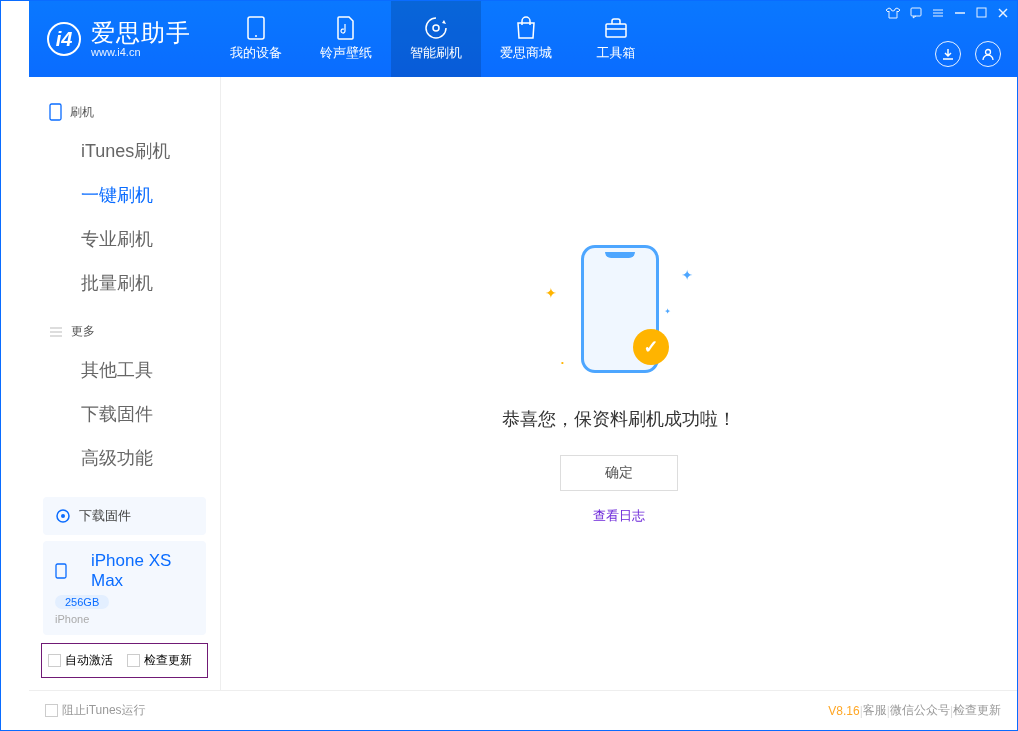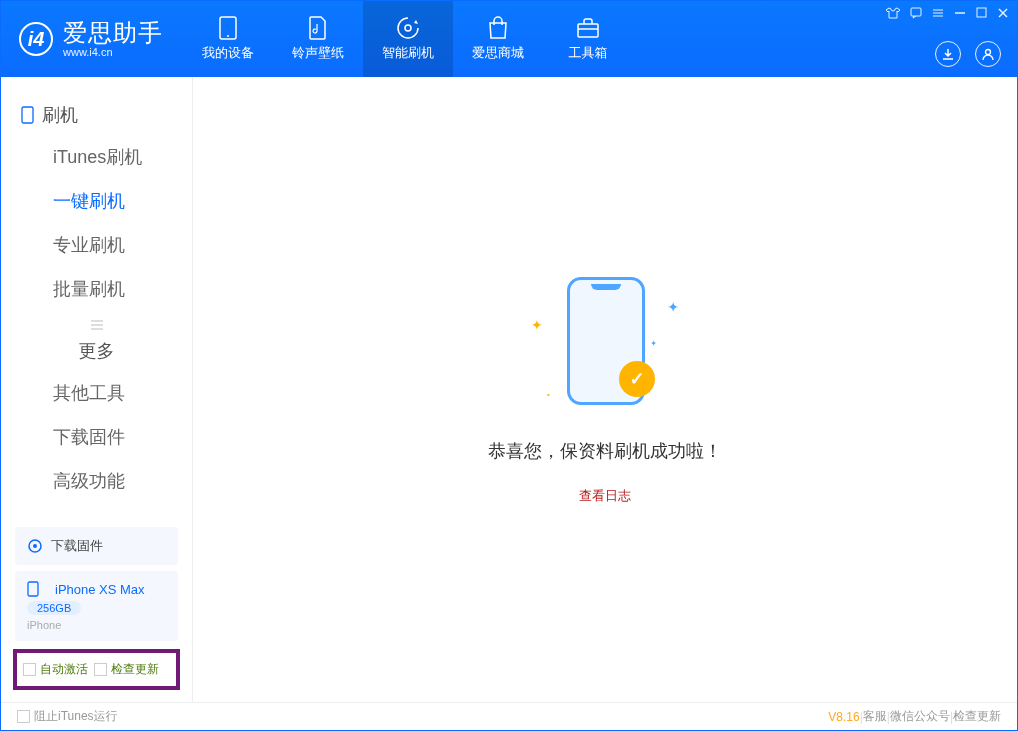--- a/index.html
+++ b/index.html
@@ -1,17 +1,17 @@
 <!DOCTYPE html>
 <html><head>
 <meta charset="utf-8">
 <style>
 * { margin: 0; padding: 0; box-sizing: border-box; font-family: "Microsoft YaHei", Arial, sans-serif; }
 body { background: #fff; }
-.window { width: 1018px; height: 731px; border: 1px solid #0a6cff; display: flex; flex-direction: column; margin: 0 auto; }
+.window { width: 1018px; height: 731px; border: 1px solid #0a6cff; display: flex; flex-direction: column; margin: 0 auto; padding-left: 28px; }
 
 
 .header { background: linear-gradient(to bottom, #0a78ff, #0a6cff); height: 76px; display: flex; align-items: stretch; color: #fff; position: relative; }
 .logo-block { display: flex; align-items: center; padding: 0 20px 0 18px; }
 .logo-icon { width: 34px; height: 34px; border: 2.5px solid #fff; border-radius: 50%; display: flex; align-items: center; justify-content: center; font-weight: bold; font-size: 20px; margin-right: 10px; font-style: italic; }
 .logo-text { display: flex; flex-direction: column; line-height: 1.1; }
 .logo-title { font-size: 24px; font-weight: 500; letter-spacing: 1px; }
 .logo-sub { font-size: 11px; opacity: 0.9; }
 
 .nav { display: flex; align-items: stretch; }
@@ -20,54 +20,54 @@
 .nav-icon { width: 24px; height: 24px; display: flex; align-items: center; justify-content: center; }
 
 .win-controls-top { position: absolute; right: 8px; top: 6px; display: flex; gap: 10px; font-size: 12px; }
 .win-controls-top span { cursor: pointer; opacity: 0.9; }
 .win-controls-bottom { position: absolute; right: 16px; bottom: 10px; display: flex; gap: 14px; }
 .circle-btn { width: 26px; height: 26px; border: 1.5px solid rgba(255,255,255,0.9); border-radius: 50%; display: flex; align-items: center; justify-content: center; cursor: pointer; }
 
 
 .body { flex: 1; display: flex; min-height: 0; }
 .sidebar { width: 192px; border-right: 1px solid #eee; display: flex; flex-direction: column; padding-top: 18px; }
-.side-section-title { display: flex; align-items: center; gap: 8px; padding: 8px 20px; color: #555; font-size: 18px; }
+.side-section-title { display: flex; align-items: center; gap: 8px; padding: 8px 20px; color: #555; font-size: 12px; }
 .side-item { padding: 10px 20px 10px 52px; font-size: 18px; color: #666; cursor: pointer; }
 .side-item.active { color: #0a6cff; }
 
 .side-bottom { margin-top: auto; }
 .mode-box, .device-box { background: #f4f8fe; margin: 6px 14px; border-radius: 4px; padding: 10px 12px; font-size: 13px; }
 .mode-box { display: flex; align-items: center; gap: 8px; color: #444; }
 .device-box { color: #333; }
-.device-name { color: #0a6cff; font-weight: 500; font-size: 13px; display: flex; align-items: center; gap: 16px; }
+.device-name { color: #0a6cff; font-weight: 500; font-size: 17px; display: flex; align-items: center; gap: 24px; }
 .device-cap { display: inline-block; background: #e3efff; color: #0a6cff; border-radius: 10px; padding: 1px 10px; font-size: 11px; margin-top: 4px; }
 .device-type { color: #aaa; font-size: 11px; margin-top: 4px; }
 
-.checkbox-row { border: 4px solid #701a75; margin: 8px 12px 12px 12px; padding: 8px 6px; display: flex; gap: 6px; font-size: 12px; color: #4d7c0f; }
+.checkbox-row { border: 1px solid #701a75; margin: 8px 12px 12px 12px; padding: 8px 6px; display: flex; gap: 14px; font-size: 12px; color: #000000; }
 .cb { display: flex; align-items: center; gap: 4px; cursor: pointer; }
 .cb-box { width: 13px; height: 13px; border: 1px solid #ccc; background: #fff; }
 
 
 .main { flex: 1; display: flex; flex-direction: column; align-items: center; justify-content: center; position: relative; }
 .success-illustration { position: relative; width: 160px; height: 140px; margin-bottom: 24px; }
 .phone { width: 78px; height: 128px; border: 3px solid #4da6ff; border-radius: 14px; background: #f0f7ff; position: absolute; left: 42px; top: 2px; }
 .phone::before { content: ""; position: absolute; top: 4px; left: 50%; transform: translateX(-50%); width: 30px; height: 6px; background: #4da6ff; border-radius: 0 0 6px 6px; }
 .check-badge { width: 36px; height: 36px; background: #ffb400; border-radius: 50%; position: absolute; right: 30px; bottom: 18px; display: flex; align-items: center; justify-content: center; color: #fff; font-size: 18px; font-weight: bold; }
 .sparkle { position: absolute; color: #ffb400; font-size: 14px; }
 .s1 { left: 6px; top: 42px; }
 .s2 { right: 6px; top: 24px; color: #4da6ff; }
 .s3 { right: 28px; top: 64px; color: #4da6ff; font-size: 8px; }
 .s4 { left: 22px; bottom: 16px; color: #ffb400; font-size: 8px; }
 
 .success-text { font-size: 18px; color: #333; margin-bottom: 24px; }
 .ok-btn { border: 1px solid #ddd; background: #fff; padding: 8px 44px; font-size: 14px; color: #555; cursor: pointer; margin-bottom: 16px; }
-.log-link { font-size: 13px; color: #b91c1c; cursor: pointer; }
-
-
-.footer { height: 28px; border-top: 1px solid #eee; display: flex; align-items: center; padding: 0 16px; font-size: 12px; color: #999; }
+.log-link { font-size: 13px; color: #6d28d9; cursor: pointer; }
+
+
+.footer { height: 40px; border-top: 1px solid #eee; display: flex; align-items: center; padding: 0 16px; font-size: 12px; color: #999; }
 .footer-left { display: flex; align-items: center; gap: 6px; }
 .footer-right { margin-left: auto; display: flex; align-items: center; }
 .footer-sep { color: #ddd; }
 .footer-link { cursor: pointer; }
 .version { color: #ffa726; }
 
 svg { display: block; }
 </style>
 </head>
 <body>
@@ -191,21 +191,21 @@
               <rect x="1" y="1" width="11" height="16" rx="1.5" fill="none" stroke="#0a6cff" stroke-width="1.3"></rect>
             </svg>
           </span>
         <span>刷机</span>
       </div>
       <div class="side-item">iTunes刷机</div>
       <div class="side-item active">一键刷机</div>
       <div class="side-item">专业刷机</div>
       <div class="side-item">批量刷机</div>
 
-      <div class="side-section-title" style="flex-direction:column;">
+      <div class="side-section-title" style="margin-top:10px;">
         <span>
             <svg width="14" height="12" viewBox="0 0 14 12">
               <line x1="1" y1="2" x2="13" y2="2" stroke="#bbb"></line>
               <line x1="1" y1="6" x2="13" y2="6" stroke="#bbb"></line>
               <line x1="1" y1="10" x2="13" y2="10" stroke="#bbb"></line>
             </svg>
           </span>
         <span>更多</span>
       </div>
       <div class="side-item">其他工具</div>
@@ -250,20 +250,21 @@
     <div class="main">
       <div class="success-illustration">
         <div class="phone"></div>
         <div class="check-badge">✓</div>
         <span class="sparkle s1">✦</span>
         <span class="sparkle s2">✦</span>
         <span class="sparkle s3">✦</span>
         <span class="sparkle s4">•</span>
       </div>
       <div class="success-text">恭喜您，保资料刷机成功啦！</div>
+      <button class="ok-btn">确定</button>
       <a class="log-link">查看日志</a>
     </div>
   </div>
 
   <div class="footer">
     <div class="footer-left">
       <label class="cb">
         <span class="cb-box"></span>
         <span>阻止iTunes运行</span>
       </label>

